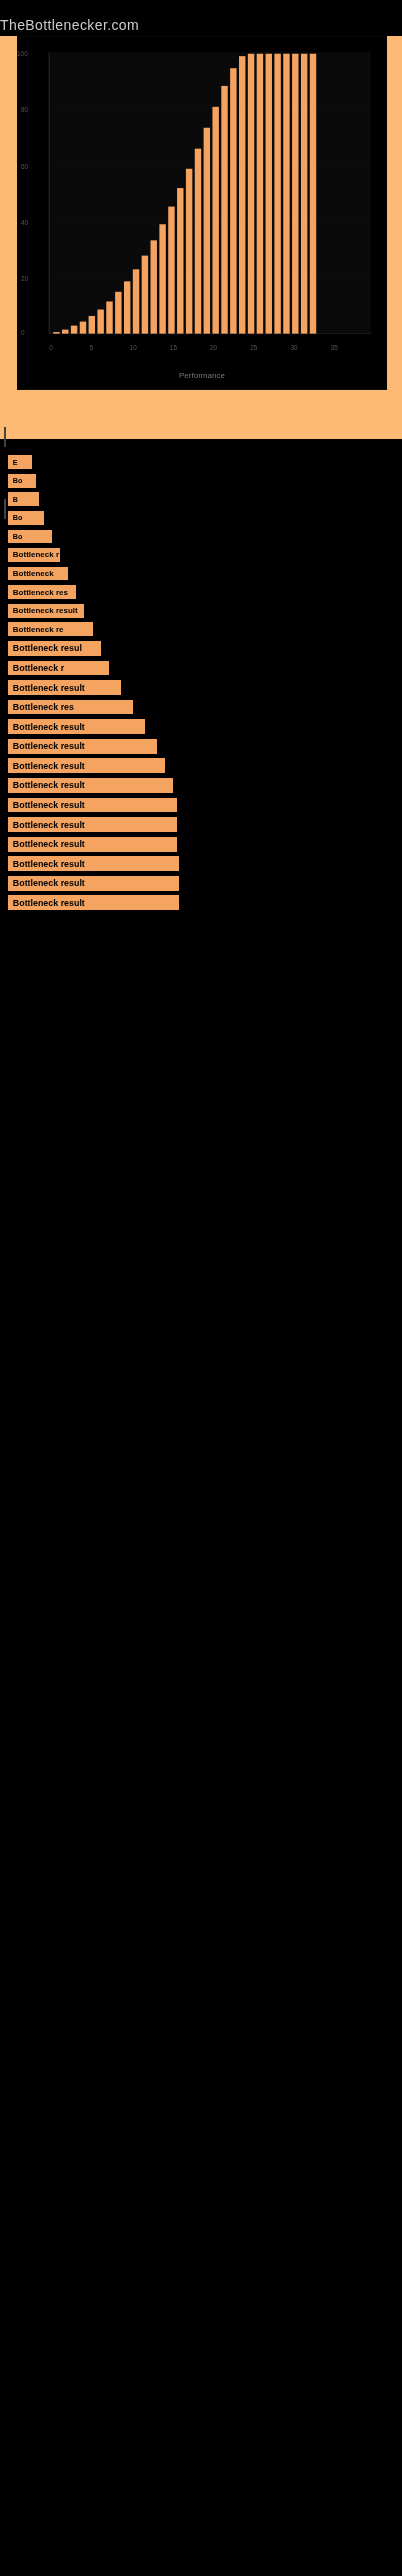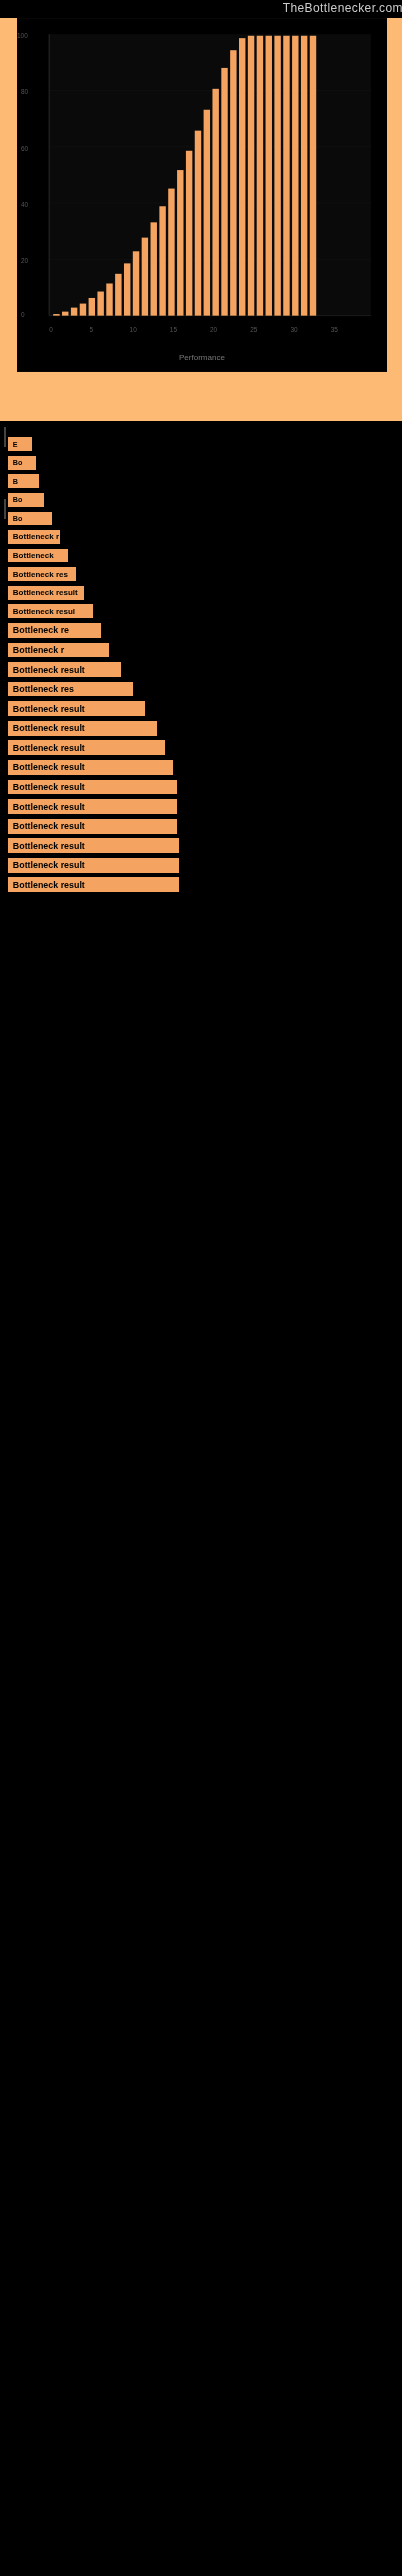--- a/index.html
+++ b/index.html
@@ -11,23 +11,23 @@
     body {
       background-color: #000000;
       width: 403px;
       min-height: 2576px;
       font-family: Arial, sans-serif;
       position: relative;
     }
 
     .site-title {
       color: #cccccc;
-      font-size: 12px;
-      text-align: right;
-      padding-top: 1px;
+      font-size: 14px;
+      text-align: left;
+      padding-top: 17px;
       padding-bottom: 3.2px;
       letter-spacing: 0.4px;
     }
 
     .results-list {
       padding: 16px 8px;
     }
 
     .result-item {
       margin-bottom: 4.8px;
@@ -193,26 +193,26 @@
   <div class="result-item">
     <span class="result-label">Bottleneck</span>
   </div>
   <div class="result-item">
     <span class="result-label">Bottleneck res</span>
   </div>
   <div class="result-item">
     <span class="result-label">Bottleneck result</span>
   </div>
   <div class="result-item">
+    <span class="result-label">Bottleneck re</span>
+  </div>
+  <div class="result-item">
     <span class="result-label">Bottleneck resul</span>
   </div>
   <div class="result-item">
-    <span class="result-label">Bottleneck re</span>
-  </div>
-  <div class="result-item">
     <span class="result-label">Bottleneck r</span>
   </div>
   <div class="result-item">
     <span class="result-label">Bottleneck result</span>
   </div>
   <div class="result-item">
     <span class="result-label">Bottleneck res</span>
   </div>
   <div class="result-item">
     <span class="result-label">Bottleneck result</span>

